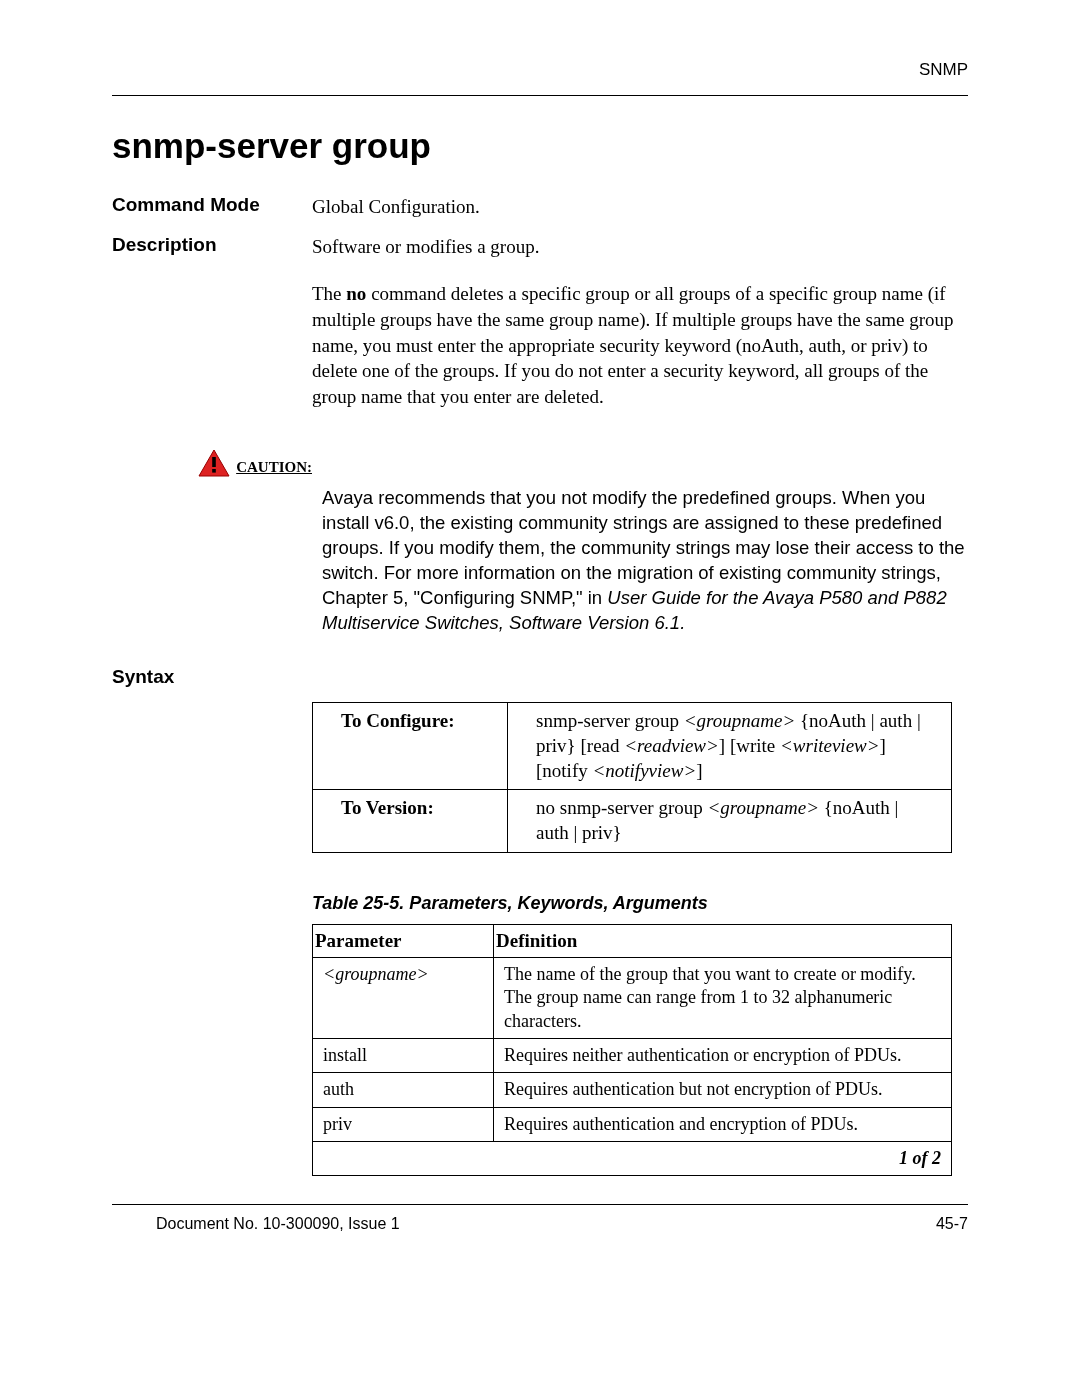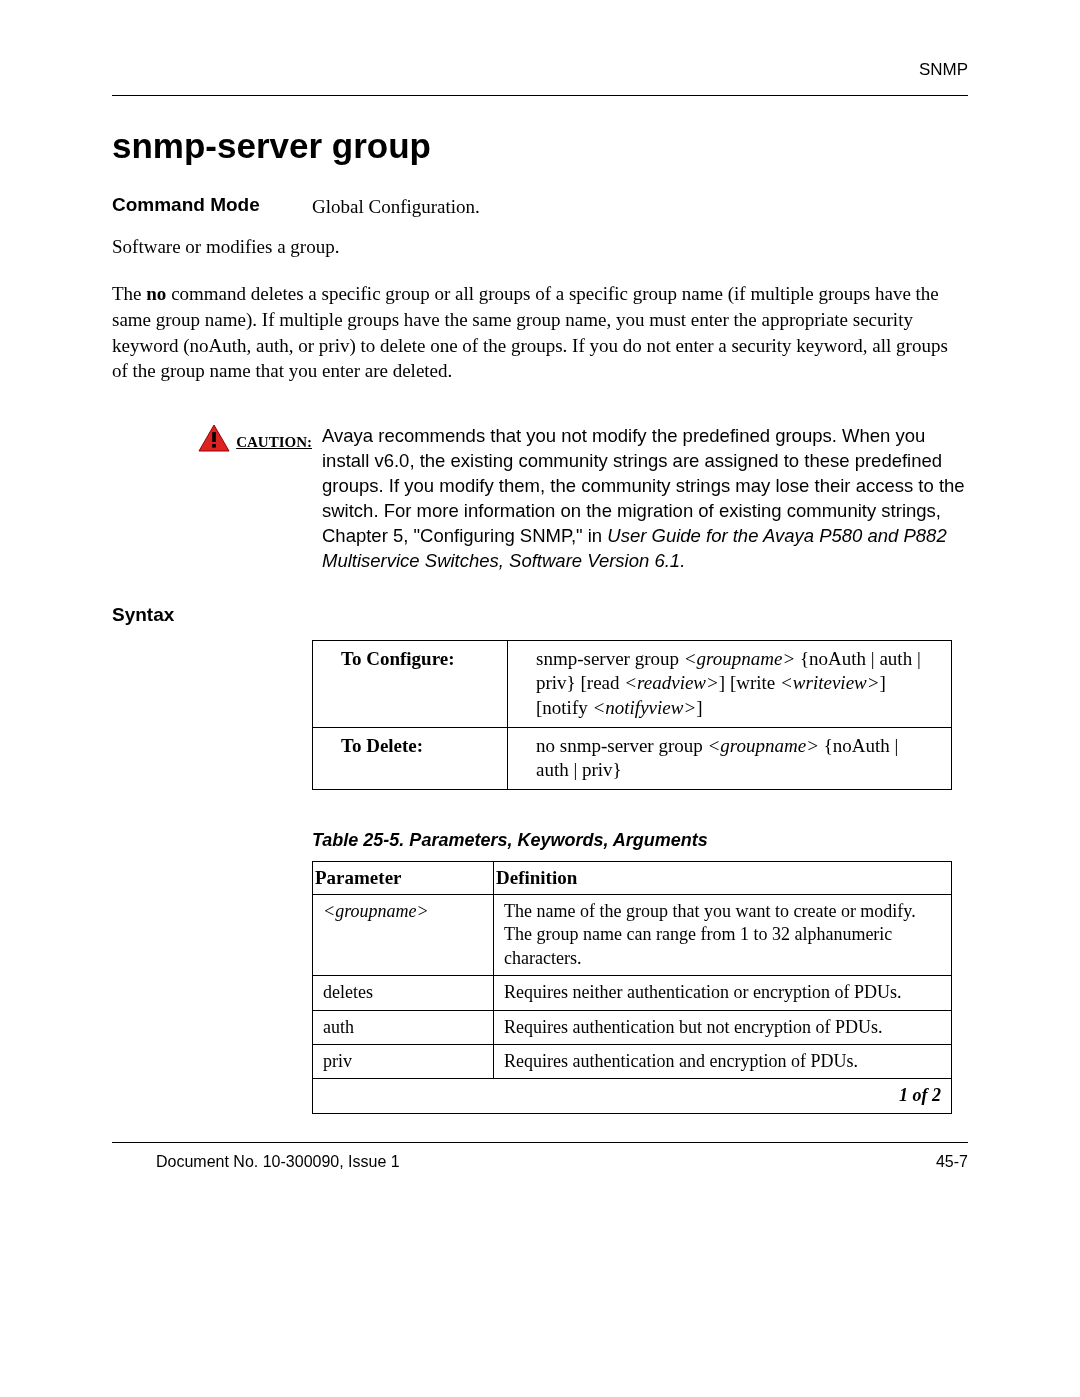--- a/index.html
+++ b/index.html
@@ -85,20 +85,21 @@
     padding-right:0;
     box-sizing:border-box;
     text-decoration:underline;
   }
   .caution-body {
     flex:1;
     font-family: Arial, Helvetica, sans-serif;
     font-size: 18.5px;
     line-height: 1.35;
     padding-left:10px;
+    margin-top:37px;
   }
   .caution-body .italic { font-style: italic; }
   .syntax-table {
     border-collapse: collapse;
     margin-left: 200px;
     width: 640px;
     margin-top: 8px;
     margin-bottom: 40px;
   }
   .syntax-table td {
@@ -165,20 +166,21 @@
   <hr class="rule">
 
   <h1 class="title">snmp-server group</h1>
 
   <div class="row">
     <div class="label-col">Command Mode</div>
     <div class="content-col">Global Configuration.</div>
   </div>
 
   <div class="row">
+    <div class="label-col">Description</div>
     <div class="content-col">
       <span>Software or modifies a group.</span>
       <div class="para">
         <span>The </span><span class="bold">no</span><span> command deletes a specific group or all groups of a specific group name (if multiple groups have the same group name). If multiple groups have the same group name, you must enter the appropriate security keyword (noAuth, auth, or priv) to delete one of the groups. If you do not enter a security keyword, all groups of the group name that you enter are deleted.</span>
       </div>
     </div>
   </div>
 
   <div class="caution-row">
     <div class="caution-left">
@@ -201,21 +203,21 @@
 
   <table class="syntax-table">
     <tbody>
         <tr>
       <td class="st-label">To Configure:</td>
       <td>
         <span>snmp-server group </span><span class="italic">&lt;groupname&gt;</span><span> {noAuth | auth | priv} [read </span><span class="italic">&lt;readview&gt;</span><span>] [write </span><span class="italic">&lt;writeview&gt;</span><span>] [notify </span><span class="italic">&lt;notifyview&gt;</span><span>]</span>
       </td>
     </tr>
     <tr>
-      <td class="st-label">To Delete:</td>
+      <td class="st-label">To Version:</td>
       <td>
         <span>no snmp-server group </span><span class="italic">&lt;groupname&gt;</span><span> {noAuth | auth | priv}</span>
       </td>
     </tr>
   </tbody>
     </table>
 
   <div class="table-caption">Table 25-5. Parameters, Keywords, Arguments</div>
 
   <table class="param-table">
@@ -224,21 +226,21 @@
         <th class="param-col">Parameter</th>
         <th>Definition</th>
       </tr>
     </thead>
     <tbody id="param-body">
         <tr>
           <td class="param-col" style="font-style: italic;">&lt;groupname&gt;</td>
           <td>The name of the group that you want to create or modify. The group name can range from 1 to 32 alphanumeric characters.</td>
         </tr>
         <tr>
-          <td class="param-col">deletes</td>
+          <td class="param-col">install</td>
           <td>Requires neither authentication or encryption of PDUs.</td>
         </tr>
         <tr>
           <td class="param-col">auth</td>
           <td>Requires authentication but not encryption of PDUs.</td>
         </tr>
         <tr>
           <td class="param-col">priv</td>
           <td>Requires authentication and encryption of PDUs.</td>
         </tr>

